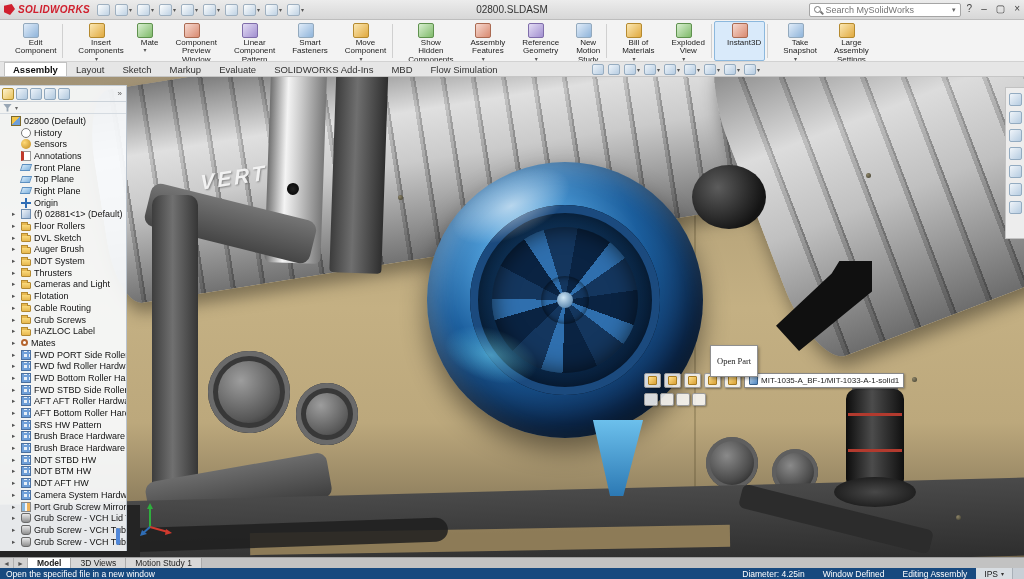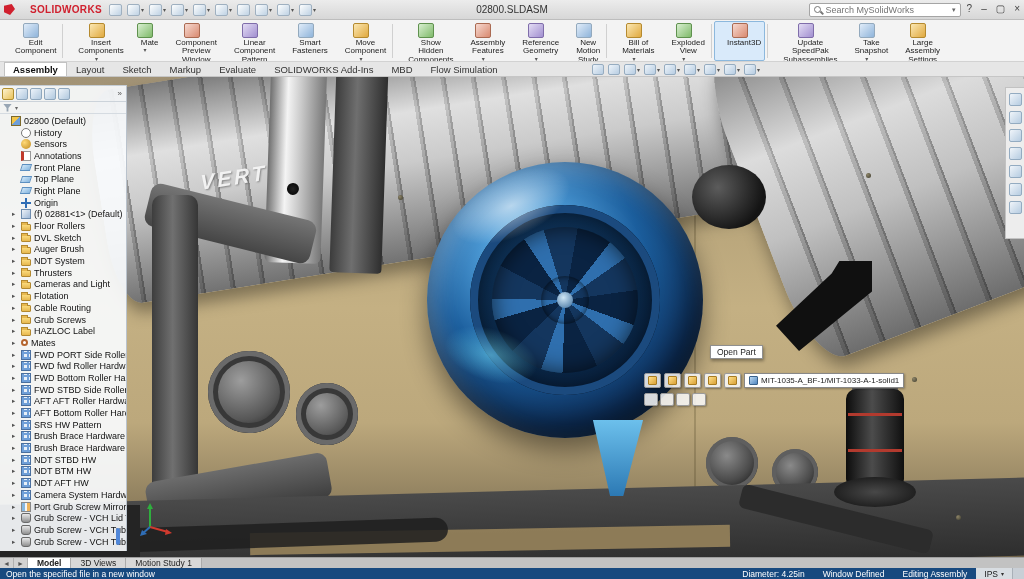--- a/index.html
+++ b/index.html
@@ -4,21 +4,21 @@
 <style>
   * { box-sizing: border-box; }
   html,body { margin:0; padding:0; }
   body { width:1024px; height:579px; overflow:hidden; font-family:"Liberation Sans", sans-serif; background:#000; user-select:none; }
   .app { position:relative; width:1024px; height:579px; background:#f0f0f0; overflow:hidden; }
 
   
   .titlebar { position:relative; height:20px; background:linear-gradient(#ececec,#d7d7d7); border-bottom:1px solid #bdbdbd; display:flex; align-items:center; padding:0 4px; gap:6px; font-size:11px; }
   .logo { display:flex; align-items:center; gap:3px; }
   .logo-mark { width:11px; height:11px; background:#d0202e; clip-path:polygon(0 15%,70% 0,100% 45%,55% 100%,0 75%); }
-  .logo-text { color:#d0202e; font-weight:bold; font-size:10px; letter-spacing:.3px;margin-left:12px; }
+  .logo-text { color:#d0202e; font-weight:bold; font-style:italic; font-size:10px; letter-spacing:.3px; }
   .qa-icons { display:flex; align-items:center; gap:3px; }
   .tb-btn { display:flex; align-items:center; gap:1px; padding:1px; border-radius:2px; }
   .tb-icon { width:13px; height:12px; background:linear-gradient(135deg,#fdfefe,#bfd2e4); border:1px solid #9fb0c0; border-radius:2px; }
   .tb-caret,.hu-caret,.rb-caret { font-size:6px; color:#555; line-height:1; }
   .doc-title { position:absolute; left:50%; transform:translateX(-50%); color:#333; font-size:10px; }
   .tb-right { margin-left:auto; display:flex; align-items:flex-start; gap:6px; }
   .search { display:flex; align-items:center; gap:3px; background:#fff; border:1px solid #a5a5a5; border-radius:2px; height:14px; padding:0 4px; width:152px; }
   .mag { width:7px; height:7px; border:1.5px solid #777; border-radius:50%; position:relative; flex:none; }
   .mag::after { content:""; position:absolute; left:5px; top:5px; width:4px; height:1.5px; background:#777; transform:rotate(45deg); }
   .search input { border:none; outline:none; flex:1; font-size:9px; color:#666; background:transparent; font-family:inherit; }
@@ -105,21 +105,21 @@
 
   
   .vp-float { position:absolute; }
   .ctx-panel { left:706px; top:226px; width:176px; background:#f2f2f2; border:1px solid #979797; box-shadow:2px 3px 7px rgba(0,0,0,.4); z-index:8; }
   .ctx-row1 { display:flex; align-items:center; gap:3px; padding:3px; }
   .ctx-select { flex:1; height:15px; background:#fff; border:1px solid #7aa0c4; font-size:8.5px; color:#222; display:flex; align-items:center; justify-content:space-between; padding:0 3px; }
   .ctx-gear { width:14px; height:14px; background:linear-gradient(135deg,#f0f5fa,#bfd3e6); border:1px solid #9bb1c5; border-radius:2px; }
   .ctx-row2 { display:flex; align-items:center; gap:2px; padding:3px; border-top:1px solid #cccccc; }
   .ctx-icon { width:15px; height:14px; border:1px solid transparent; border-radius:2px; background:linear-gradient(135deg,#f2f6fa,#c6d7e8); }
   .ctx-icon.hover { border-color:#5b94d0; background:#ddebf8; }
-  .tooltip { left:710px; top:268px; background:#ffffff; border:1px solid #8f8f8f; font-size:8.5px; color:#222; padding:1px 6px; box-shadow:1px 2px 3px rgba(0,0,0,.35); z-index:9; }
+  .tooltip { left:710px; top:268px; background:#ffffff; border:1px solid #8f8f8f; font-size:8.5px; color:#222; padding:10px 6px; box-shadow:1px 2px 3px rgba(0,0,0,.35); z-index:9;font-family:Liberation Serif, serif; }
   .bc-row { left:644px; top:296px; display:flex; align-items:center; gap:3px; z-index:7; }
   .bc-chip { width:17px; height:15px; background:rgba(250,250,250,.85); border:1px solid #9a9a9a; border-radius:2px; display:flex; align-items:center; justify-content:center; box-shadow:1px 1px 2px rgba(0,0,0,.35); }
   .cube { width:9px; height:9px; border-radius:1px; }
   .cube-gold { background:linear-gradient(135deg,#ffe08a,#d9a136); border:1px solid #a87c20; }
   .cube-blue { background:linear-gradient(135deg,#bcd8f2,#4f86c0); border:1px solid #38618c; }
   .bc-path { height:15px; background:#fff; border:1px solid #888; display:flex; align-items:center; gap:3px; padding:0 4px; font-size:8px; color:#222; box-shadow:1px 1px 2px rgba(0,0,0,.3); }
   .bc-sub { left:644px; top:316px; display:flex; gap:2px; z-index:7; }
   .bc-filter { width:14px; height:13px; background:rgba(250,250,250,.85); border:1px solid #9a9a9a; border-radius:2px; box-shadow:1px 1px 2px rgba(0,0,0,.3); }
   .triad { left:140px; top:424px; z-index:6; position:absolute; }
 
@@ -317,26 +317,20 @@
         <span class="rb-label">Exploded
 View</span>
         <span class="rb-caret">▾</span>
       </div>
       <span class="rb-sep"></span>
       <div class="rb-btn active">
         <span class="rb-icon c3"></span>
         <span class="rb-label">Instant3D</span>
       </div>
       <span class="rb-sep"></span>
-      <div class="rb-btn">
-        <span class="rb-icon c4"></span>
-        <span class="rb-label">Update
-SpeedPak
-Subassemblies</span>
-      </div>
       <div class="rb-btn">
         <span class="rb-icon c0"></span>
         <span class="rb-label">Take
 Snapshot</span>
         <span class="rb-caret">▾</span>
       </div>
       <div class="rb-btn">
         <span class="rb-icon c1"></span>
         <span class="rb-label">Large
 Assembly

